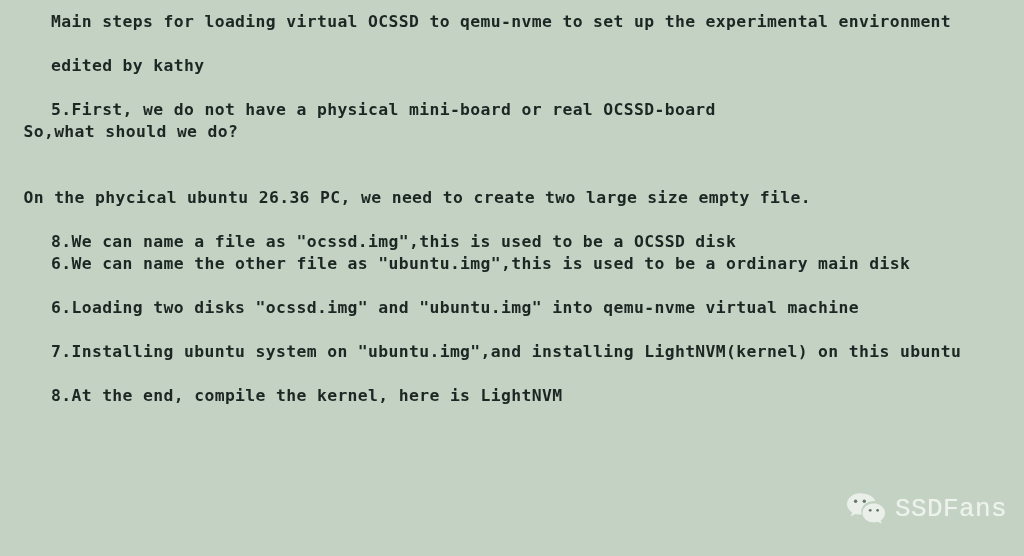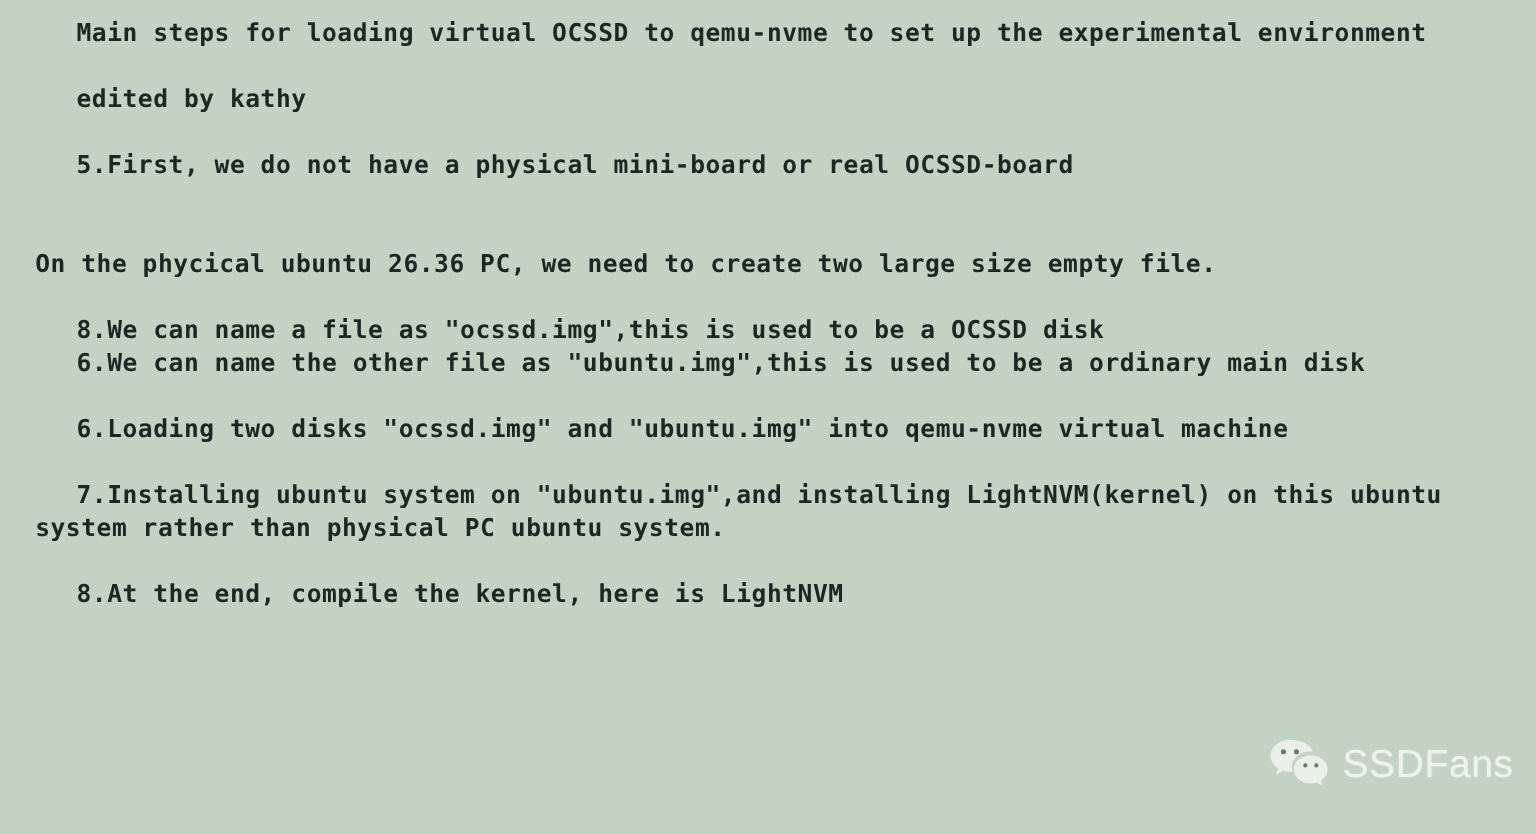--- a/index.html
+++ b/index.html
@@ -55,57 +55,57 @@
     gap: 9px;
     opacity: 0.93;
   }
   .wechat-icon {
     position: relative;
     width: 40px;
     height: 33px;
     flex: 0 0 auto;
   }
   .wm-text {
-    font-family: Liberation Sans, sans-serif;
+    font-family: Liberation Mono, monospace;
     font-size: 26px;
     font-weight: 400;
     color: #f2f5f1;
     letter-spacing: 0.4px;
     line-height: 1;
     text-shadow: 0 0 1px rgba(255,255,255,0.5);
   }
 </style>
 </head>
 <body>
 
 <div id="slide">
 
   <div class="doc-body">
     <div class="line">Main steps for loading virtual OCSSD to qemu-nvme to set up the experimental environment</div>
     <div class="line blank"> </div>
     <div class="line">edited by kathy</div>
     <div class="line blank"> </div>
 
     <div class="line">5.First, we do not have a physical mini-board or real OCSSD-board</div>
+    <div class="line cont">  So,what should we do?</div>
     <div class="line blank"> </div>
 
     <div class="line blank"> </div>
 
     <div class="line cont">  On the phycical ubuntu 26.36 PC, we need to create two large size empty file.</div>
     <div class="line blank"> </div>
 
     <div class="line">8.We can name a file as "ocssd.img",this is used to be a OCSSD disk</div>
     <div class="line">6.We can name the other file as "ubuntu.img",this is used to be a ordinary main disk</div>
     <div class="line blank"> </div>
 
     <div class="line">6.Loading two disks "ocssd.img" and "ubuntu.img" into qemu-nvme virtual machine</div>
     <div class="line blank"> </div>
 
     <div class="line">7.Installing ubuntu system on "ubuntu.img",and installing LightNVM(kernel) on this ubuntu</div>
-    <div class="line cont">  system rather than physical PC ubuntu system.</div>
     <div class="line blank"> </div>
 
     <div class="line">8.At the end, compile the kernel, here is LightNVM</div>
   </div>
 
   <div class="watermark">
     <span class="wechat-icon">
       <svg width="40" height="33" viewBox="0 0 40 33" xmlns="http://www.w3.org/2000/svg">
         <g fill="#eef2ec">
 

